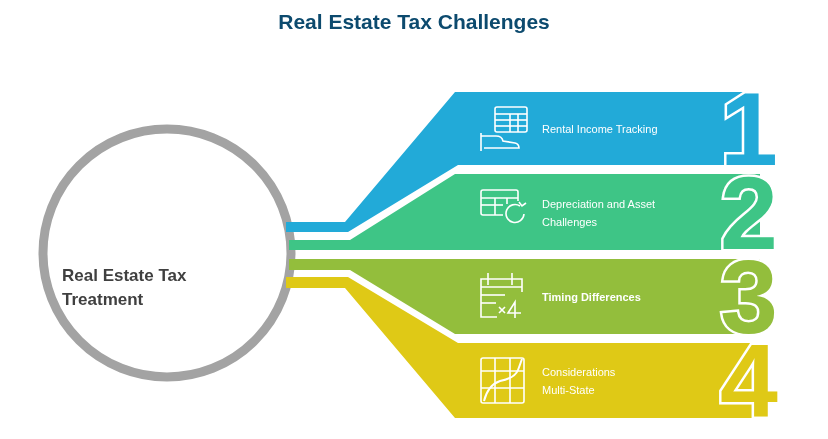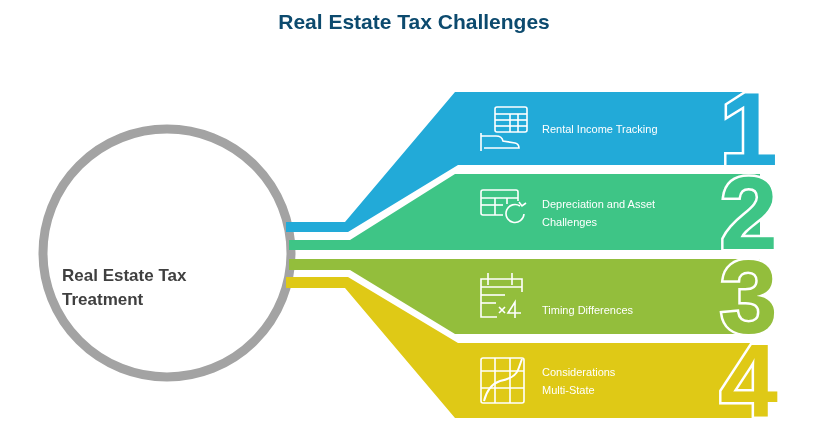--- a/index.html
+++ b/index.html
@@ -93,17 +93,17 @@
 <div class="hub-label">
   <div>Real Estate Tax</div>
   <div>Treatment</div>
 </div>
 
 <div class="item-label" style="top:120px;">Rental Income Tracking</div>
 <div class="item-label" style="top:195px;">
   <div>Depreciation and Asset</div>
   <div>Challenges</div>
 </div>
-<div class="item-label" style="top:301px;">Timing Differences</div>
+<div class="item-label" style="top:288px;font-weight:bold;">Timing Differences</div>
 <div class="item-label" style="top:363px;">
   <div>Considerations</div>
   <div>Multi-State</div>
 </div>
 
 </body></html>

